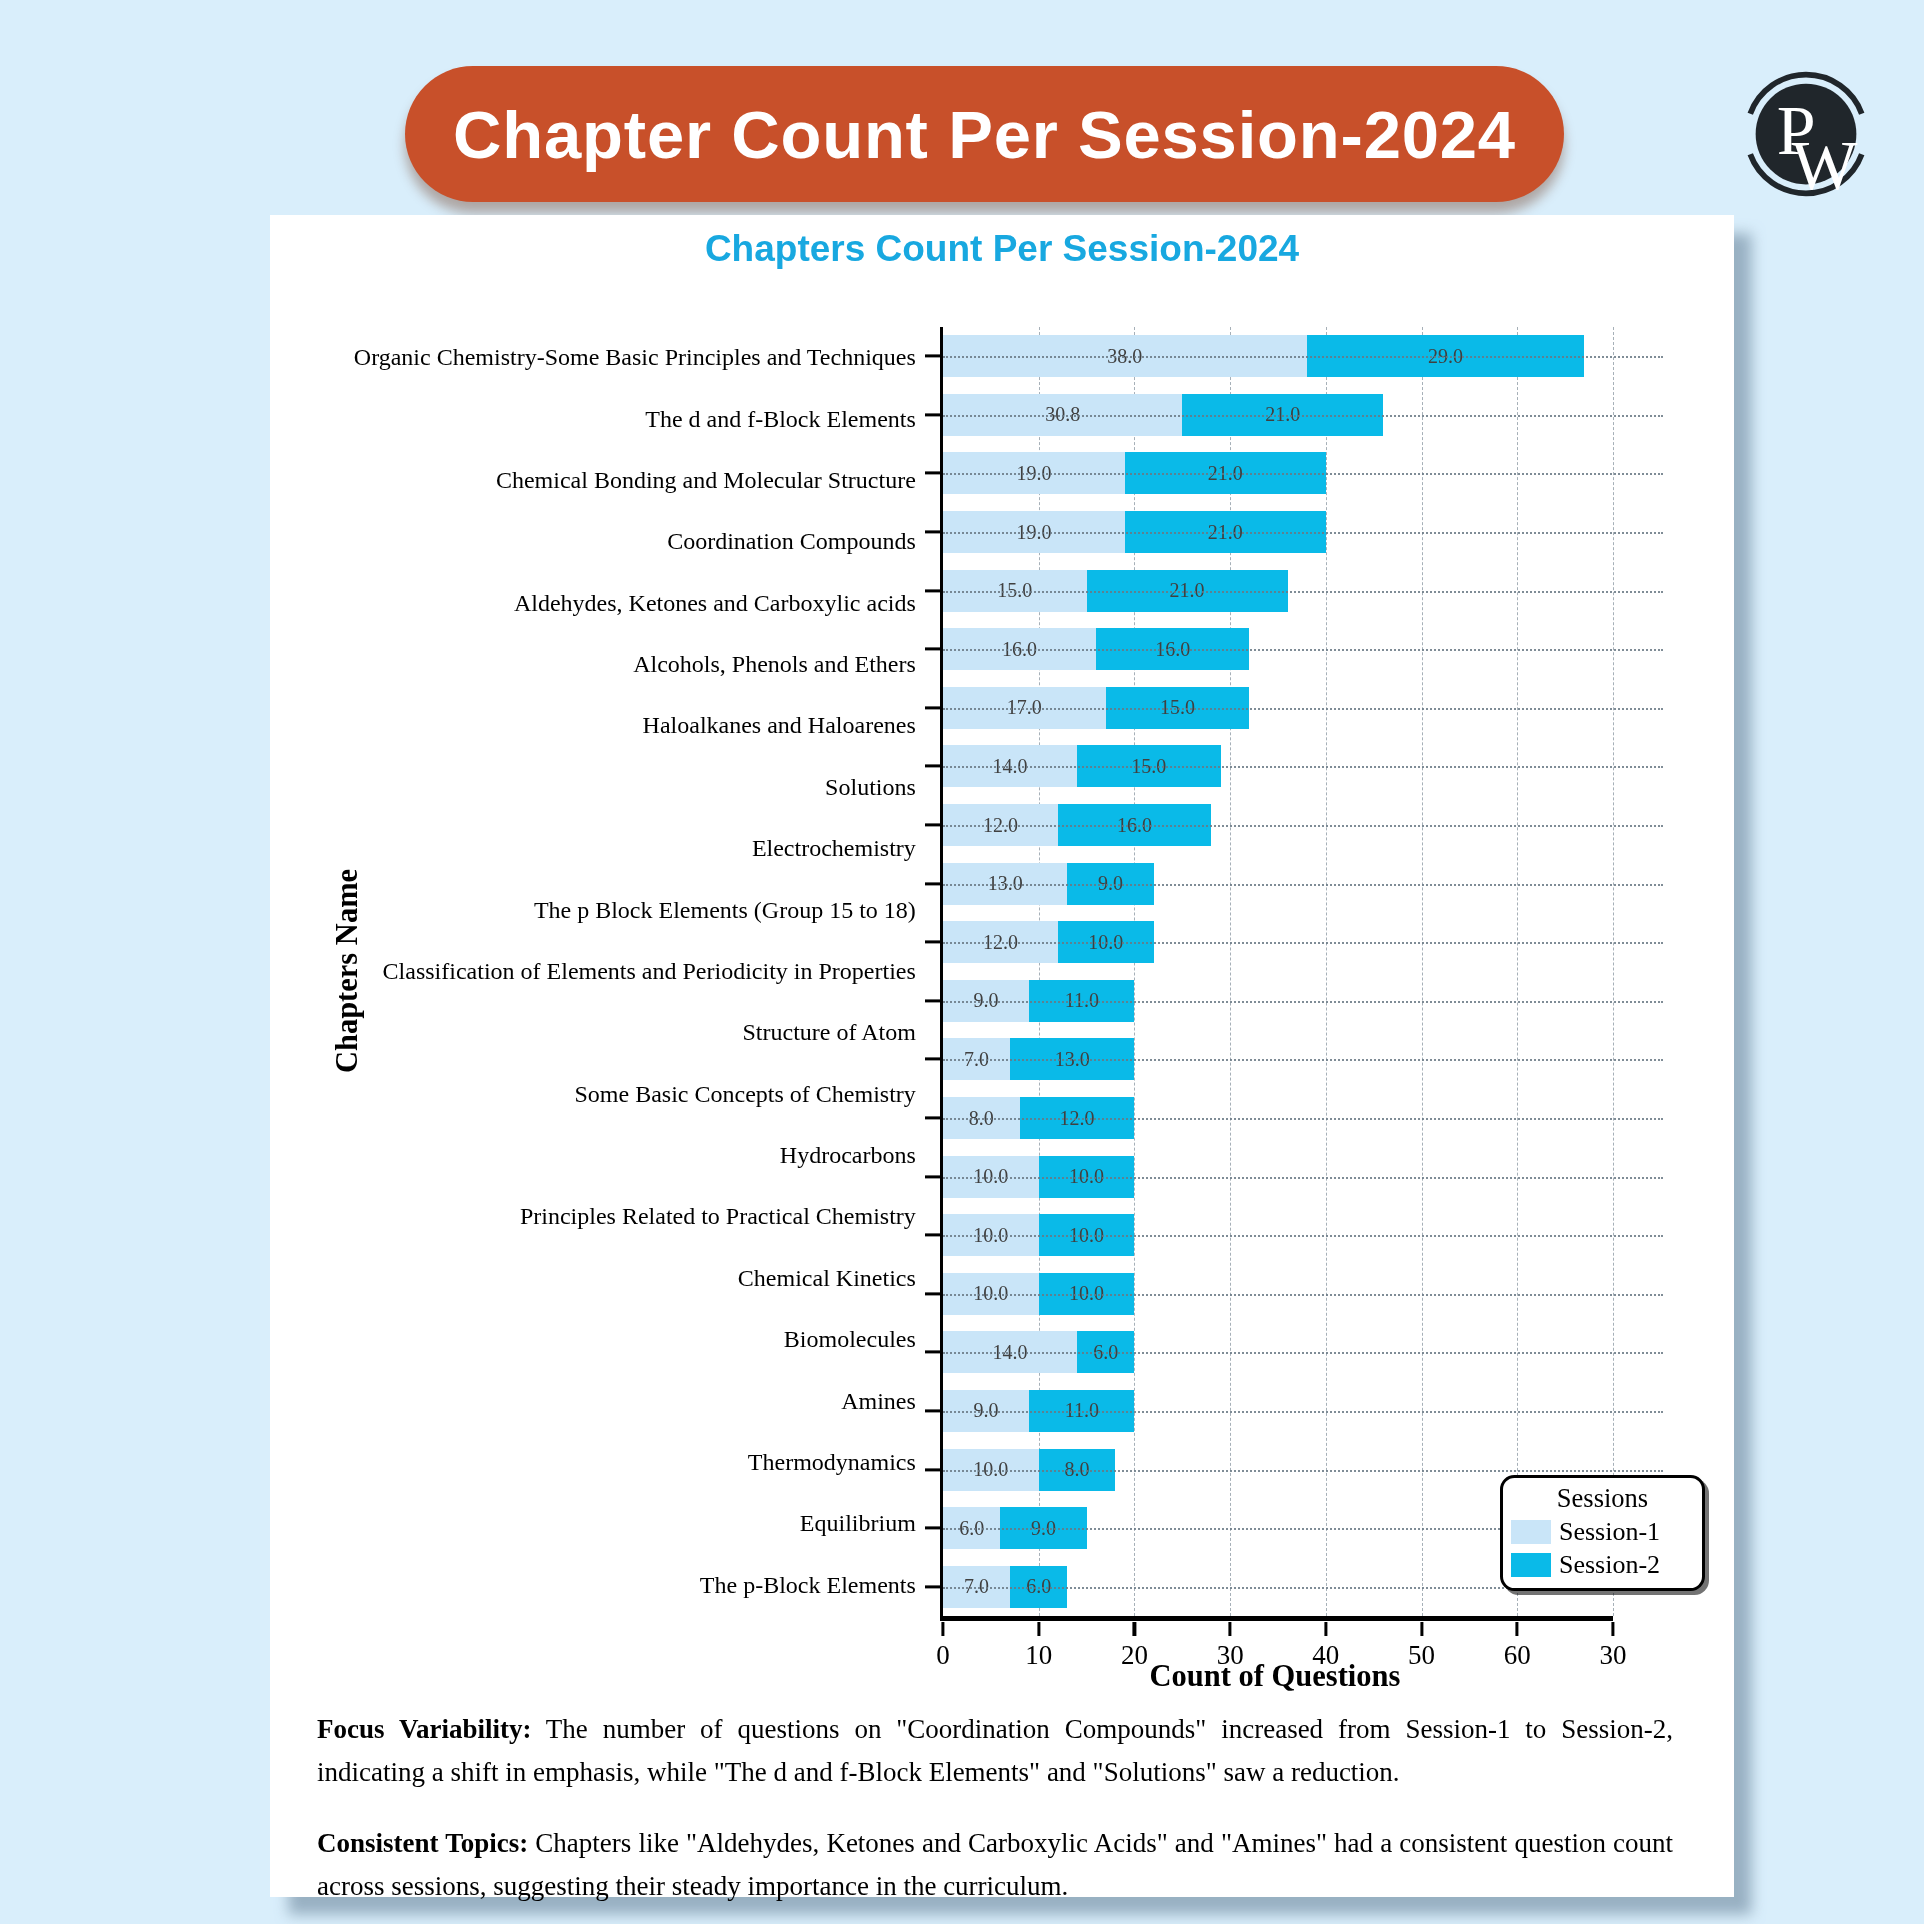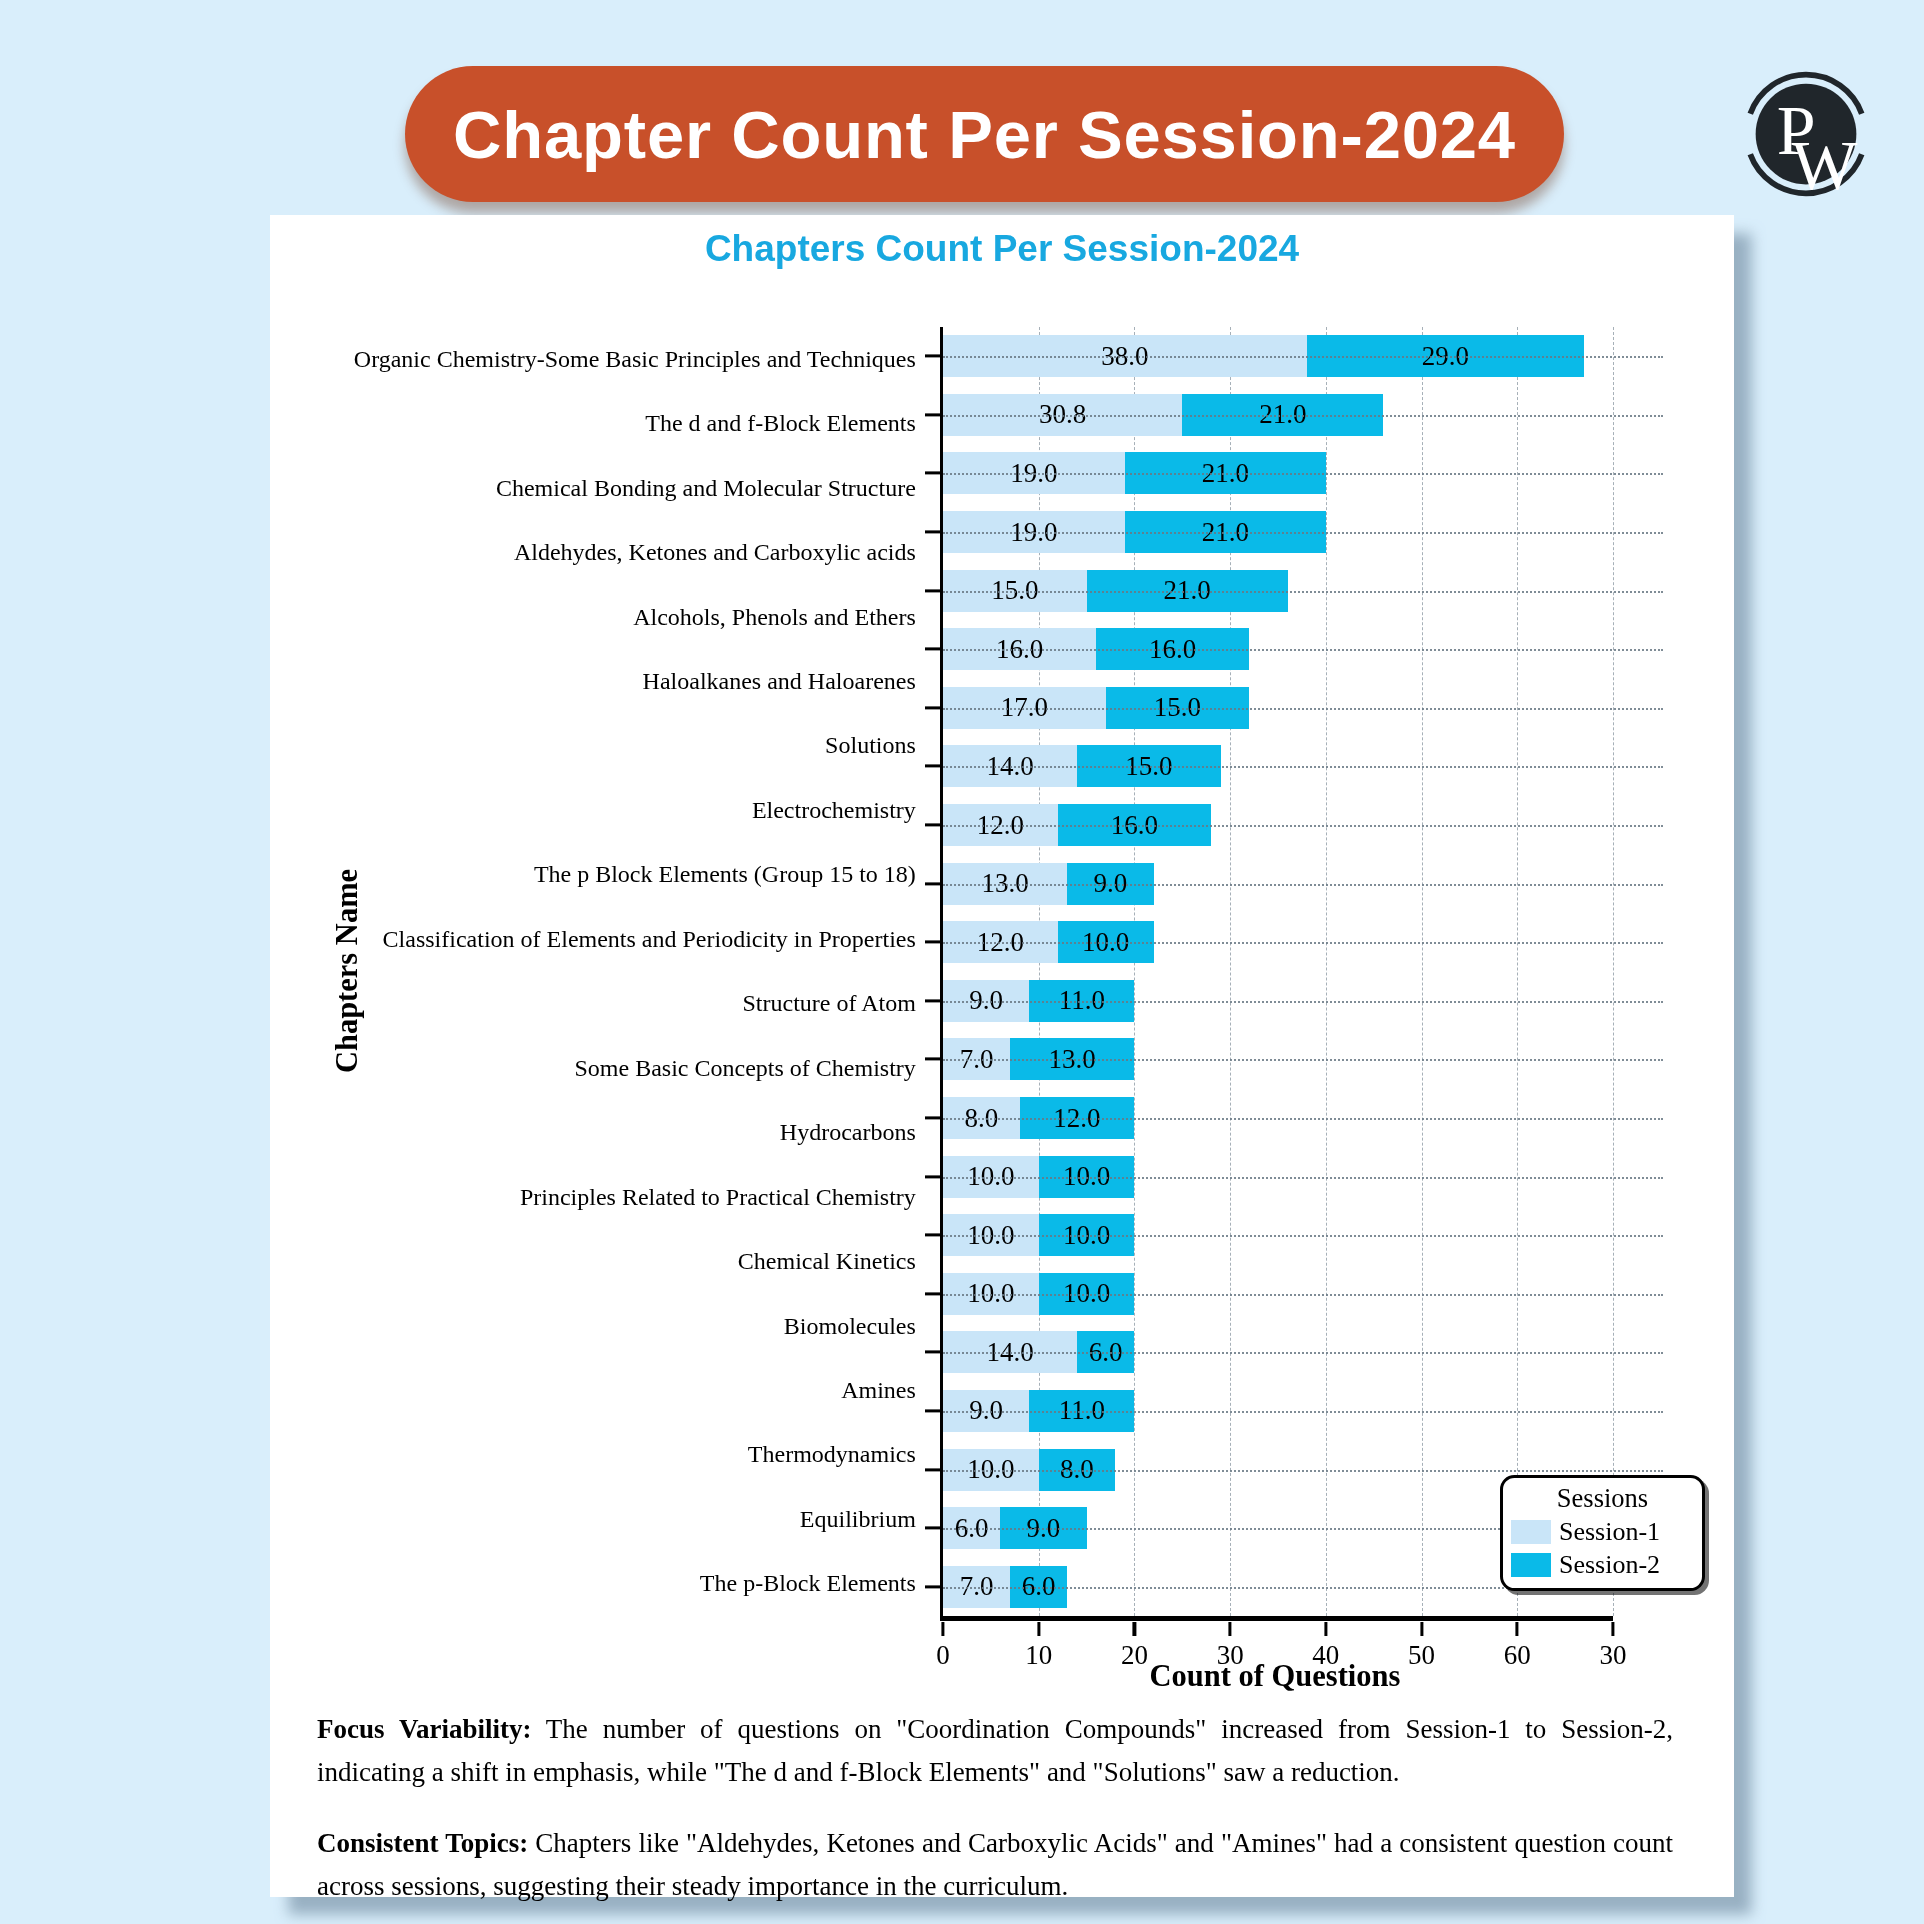--- a/index.html
+++ b/index.html
@@ -63,21 +63,21 @@
   }
   .ytick{
     position:absolute;left:-17.6px;top:50%;width:14.4px;height:0;
     border-top:3.2px solid #000;transform:translateY(-1.6px);z-index:2;
   }
   .bars{
     position:absolute;left:0;top:50%;transform:translateY(-50%);
     height:42px;width:100%;display:flex;z-index:1;
   }
   .seg{height:100%;display:flex;align-items:center;justify-content:center;}
-  .seg-label{font-size:27px;color:#000000;z-index:3;position:relative;white-space:nowrap;}
+  .seg-label{font-size:20px;color:#404040;z-index:3;position:relative;white-space:nowrap;}
   .xtick{
     position:absolute;top:100%;width:3.2px;height:14.4px;background:#000;
     transform:translateX(-50%);margin-top:5.6px;
   }
   .xticklabel{
     position:absolute;top:100%;margin-top:24px;transform:translateX(-50%);
     font-size:27px;color:#000;
   }
   .xaxis-title{
     position:absolute;left:670px;width:670px;top:1444px;text-align:center;
@@ -119,20 +119,21 @@
   </svg>
 </div>
 
 <div class="card">
   <div class="chart-title">Chapters Count Per Session-2024</div>
   <div class="yaxis-title">Chapters Name</div>
   <div class="ylabels" id="ylabels">
       <div class="ylabel">Organic Chemistry-Some Basic Principles and Techniques</div>
       <div class="ylabel">The d and f-Block Elements</div>
       <div class="ylabel">Chemical Bonding and Molecular Structure</div>
+      <div class="ylabel">Coordination Compounds</div>
       <div class="ylabel">Aldehydes, Ketones and Carboxylic acids</div>
       <div class="ylabel">Alcohols, Phenols and Ethers</div>
       <div class="ylabel">Haloalkanes and Haloarenes</div>
       <div class="ylabel">Solutions</div>
       <div class="ylabel">Electrochemistry</div>
       <div class="ylabel">The p Block Elements (Group 15 to 18)</div>
       <div class="ylabel">Classification of Elements and Periodicity in Properties</div>
       <div class="ylabel">Structure of Atom</div>
       <div class="ylabel">Some Basic Concepts of Chemistry</div>
       <div class="ylabel">Hydrocarbons</div>

